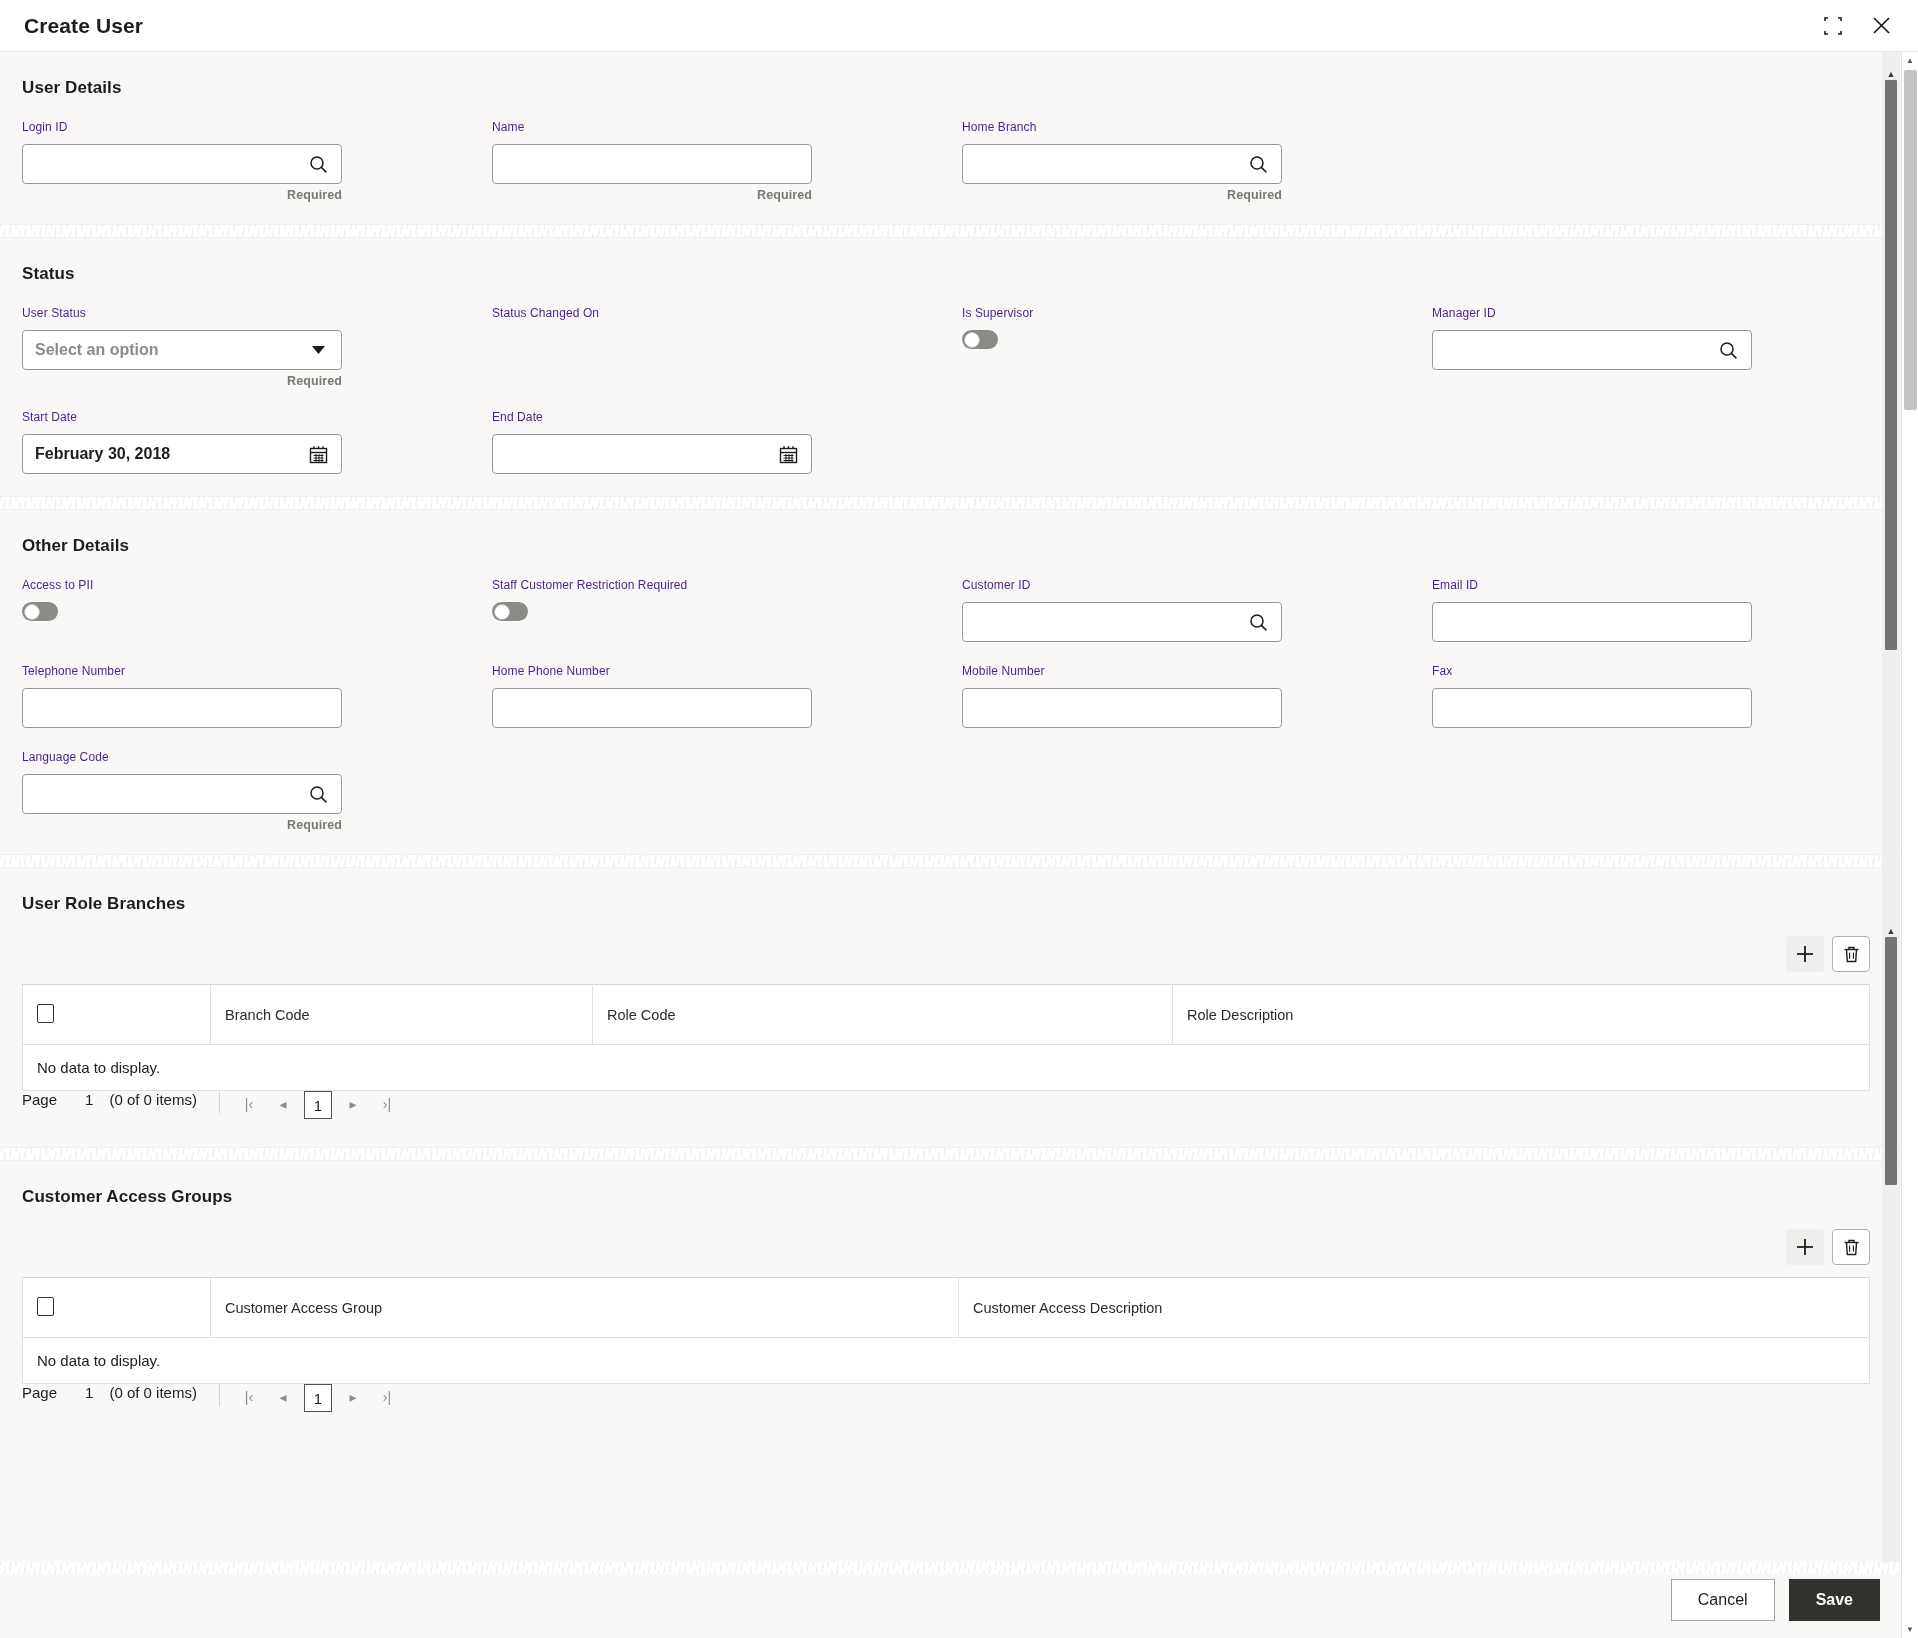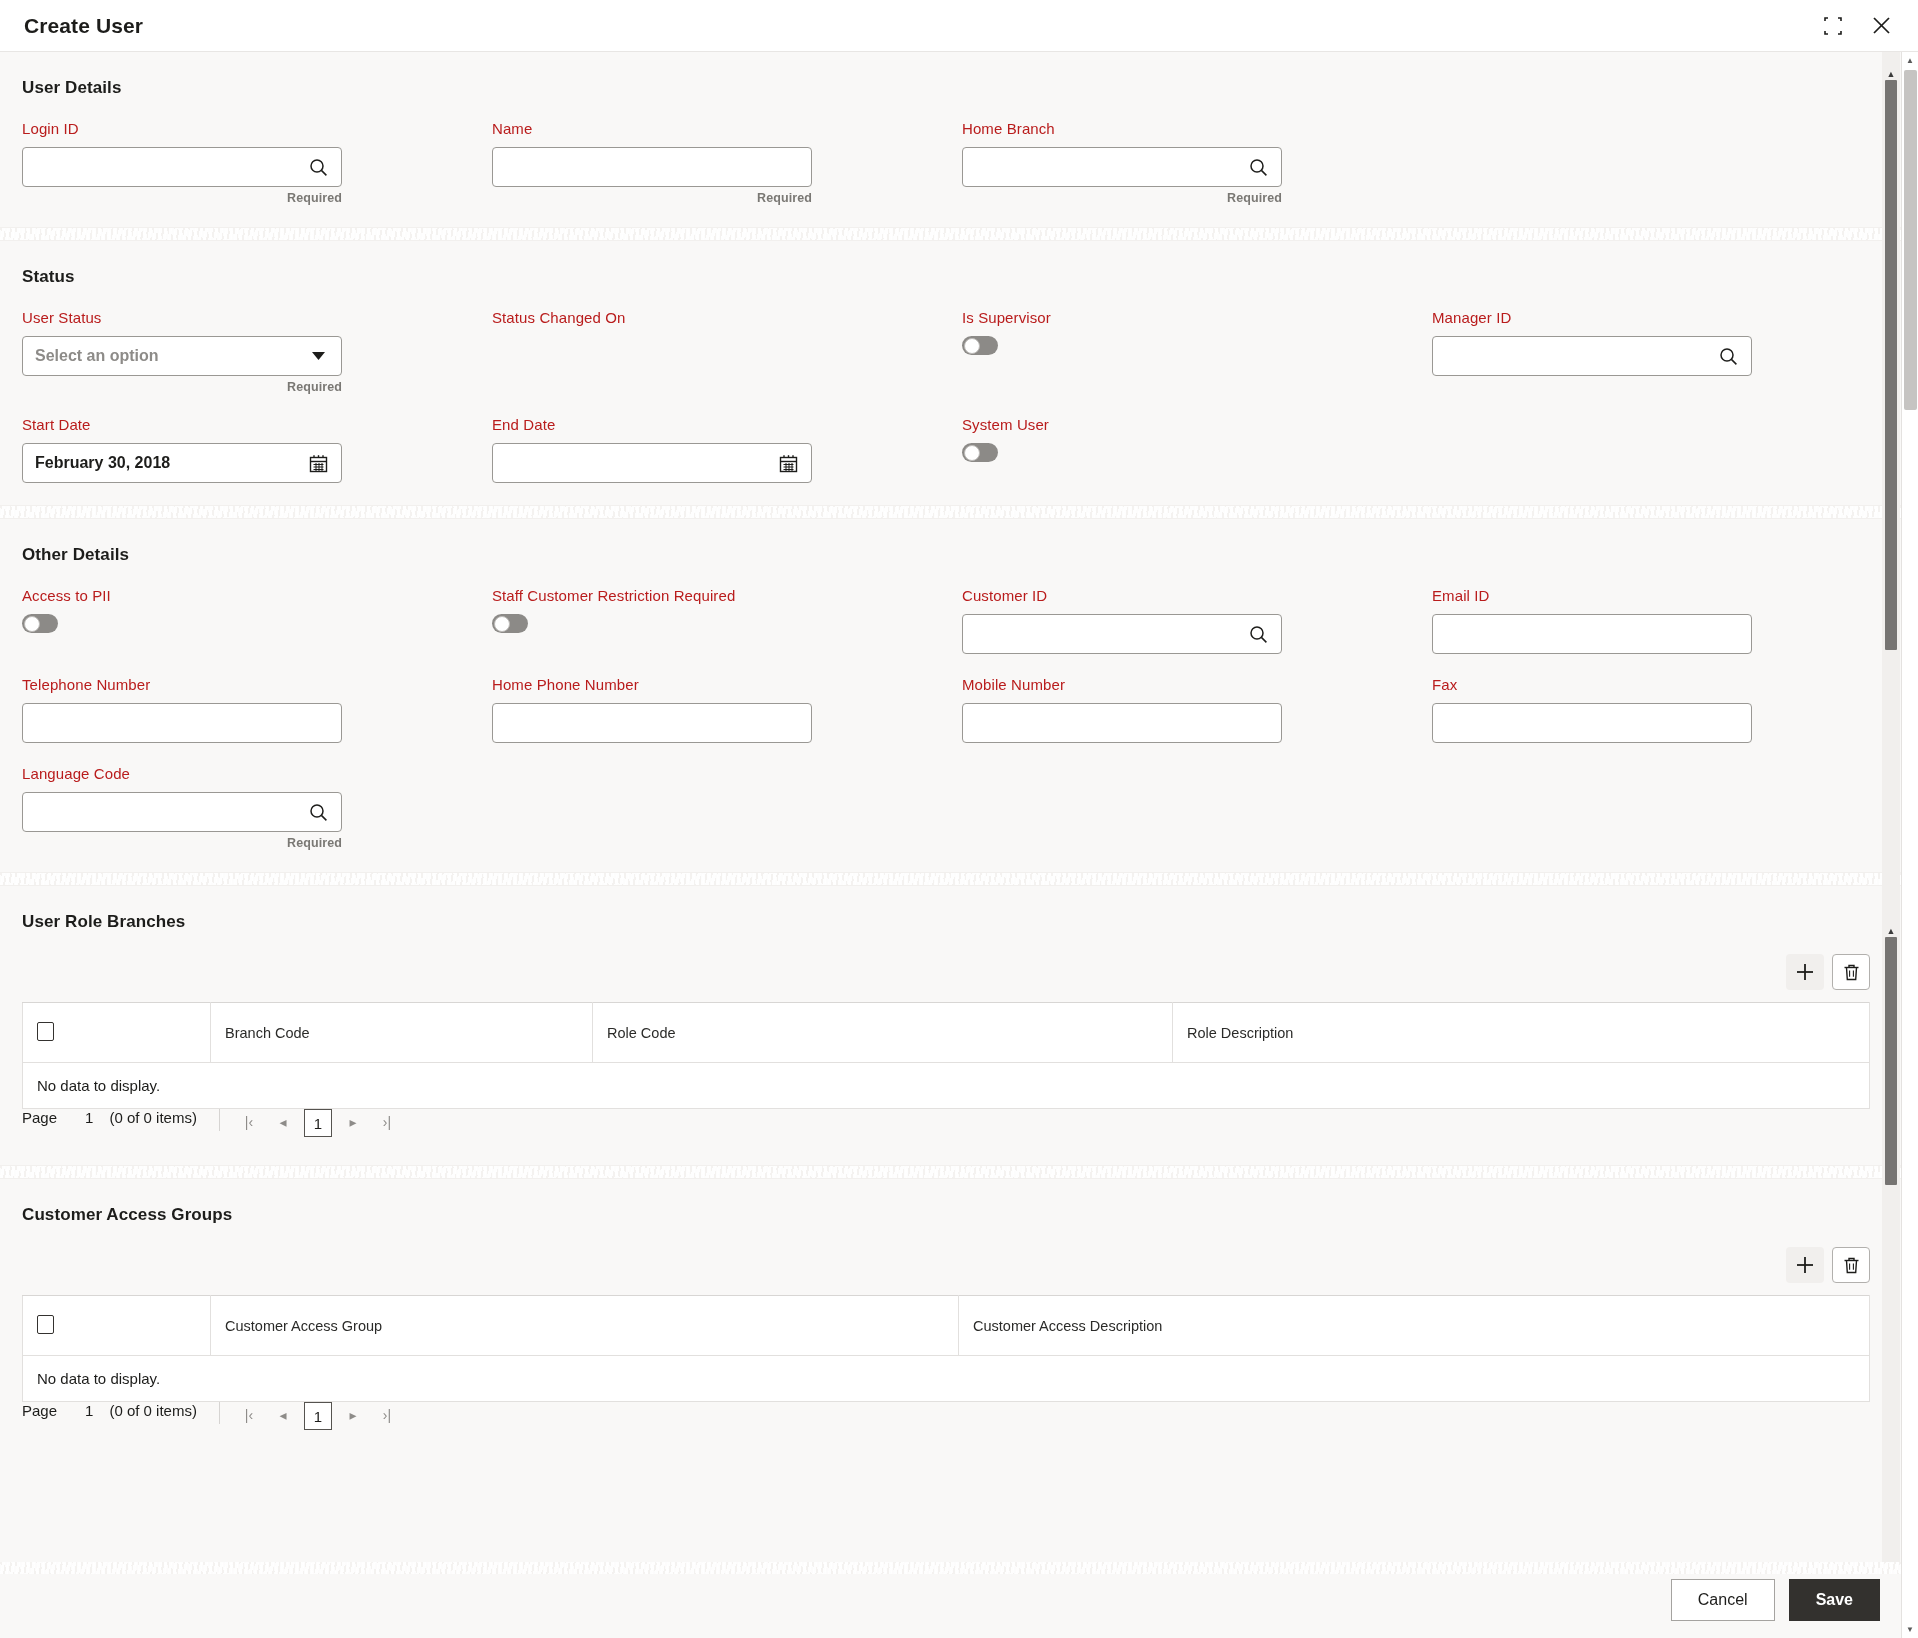--- a/index.html
+++ b/index.html
@@ -112,21 +112,21 @@
   }
 
   
   .grid4 {
     display: grid;
     grid-template-columns: 470px 470px 470px 470px;
     column-gap: 0; row-gap: 0;
   }
   .field { padding-bottom: 22px; position: relative; }
   .field-label {
-    font-size: 15px; color: #b91c1c; margin-bottom: 10px;
+    font-size: 12px; color: #4c1d95; margin-bottom: 10px;
     letter-spacing: .1px;
   }
   .input-wrap { position: relative; width: 320px; font-weight: bold; }
   .input-box {
     width: 320px; height: 40px;
     background: #ffffff;
     border: 1px solid #9a9894;
     border-radius: 4px;
     display: flex; align-items: center;
     padding: 0 12px;
@@ -402,26 +402,20 @@
                       <path d="M9.5 1.2 V4"></path>
                       <path d="M14 1.2 V4"></path>
                     <path d="M4.5 10.5 H14.5 M4.5 13 H14.5 M4.5 15.5 H14.5" stroke-width="1"></path>
                     <path d="M7 9 V17 M10 9 V17 M13 9 V17" stroke-width="1"></path>
                   </svg>
                 </span>
               </div>
             </div>
           </div>
 
-          <div class="field">
-            <div class="field-label">System User</div>
-            <div class="toggle">
-              <div class="knob"></div>
-            </div>
-          </div>
 
           <div class="field"></div>
         </div>
       </div>
 
       <div class="divider"></div>
 
       <div class="section">
         <div class="section-title">Other Details</div>
         <div class="grid4">

